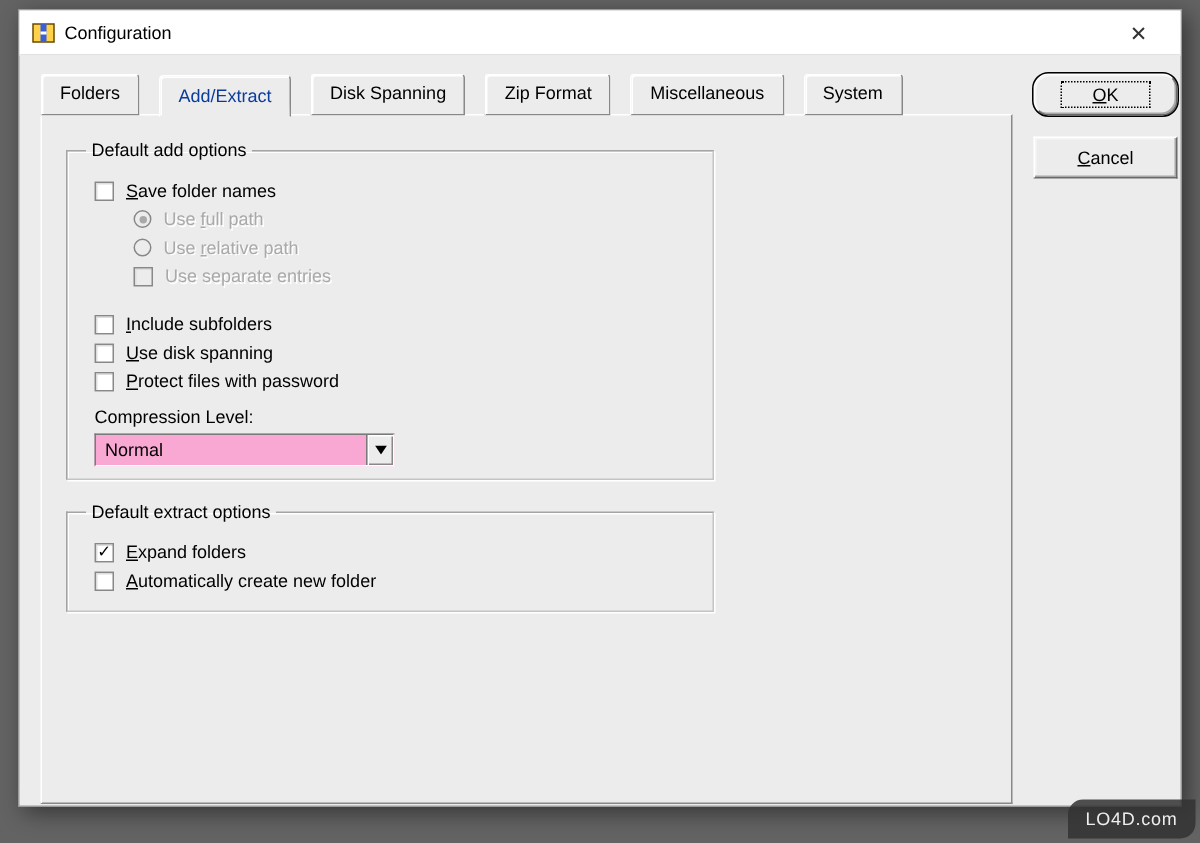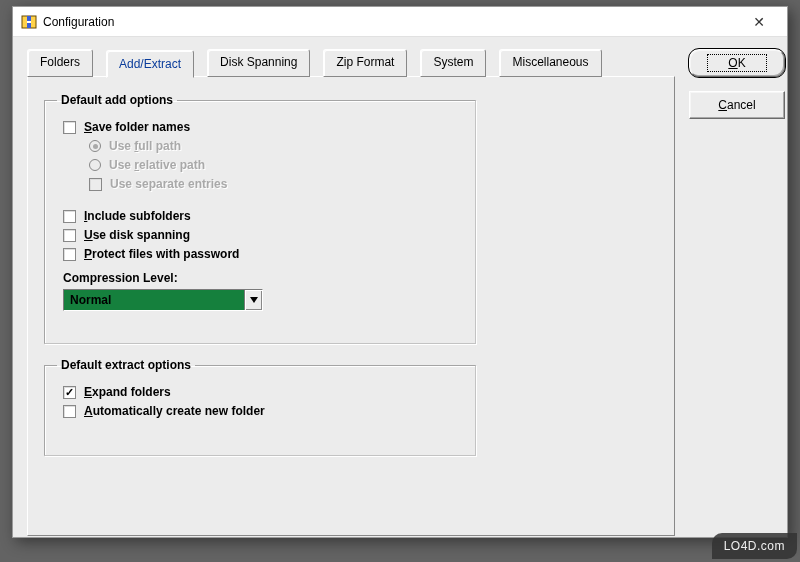--- a/index.html
+++ b/index.html
@@ -96,23 +96,22 @@
   top: -1px;
   width: 648px;
   height: 460px;
 }
 fieldset.groupbox {
   border: 1px solid #c3c3c3;
   border-top-color: #a4a4a4;
   border-left-color: #a4a4a4;
   box-shadow: 1px 1px 0 #fff inset, 1px 1px 0 #fff;
   margin: 0 0 14px 0;
-  padding: 8px 12px 32px 12px;
+  padding: 8px 12px 8px 12px;
   width: 432px;
-  font-weight: bold;
 }
 fieldset.groupbox > legend {
   padding: 0 4px;
   color: #000;
 }
 .row {
   display: flex;
   align-items: center;
   margin: 5px 0 5px 6px;
 }
@@ -150,21 +149,21 @@
 .lbl.disabled { color:#a9a9a9; text-shadow: 1px 1px 0 #fff; }
 u { text-decoration: underline; }
 .static-label { margin: 10px 0 4px 6px; display:block; }
 .combo {
   width: 200px;
   height: 22px;
   border-top:1px solid #7a7a7a;
   border-left:1px solid #7a7a7a;
   border-right:1px solid #fff;
   border-bottom:1px solid #fff;
-  background:#15803d;
+  background:#f9a8d4;
   display:flex;
   align-items:stretch;
   margin-left:6px;
 }
 .combo .val{
   flex:1;
   padding:3px 6px;
 }
 .combo .btn{
   width:18px;
@@ -228,22 +227,22 @@
       </div>
   </div>
 
   <div class="body">
     <div style="flex:0 0 auto;">
       <div class="tabstrip">
         <div class="tab"><span>Folders</span></div>
         <div class="tab active"><span>Add/Extract</span></div>
         <div class="tab"><span>Disk Spanning</span></div>
         <div class="tab"><span>Zip Format</span></div>
+        <div class="tab"><span>Miscellaneous</span></div>
         <div class="tab"><span>System</span></div>
-        <div class="tab"><span>Miscellaneous</span></div>
       </div>
 
       <div class="tabpanel">
         <fieldset class="groupbox">
           <legend>Default add options</legend>
 
           <div class="row">
             <span class="chk"></span>
             <span class="lbl"><u>S</u>ave folder names</span>
           </div>

